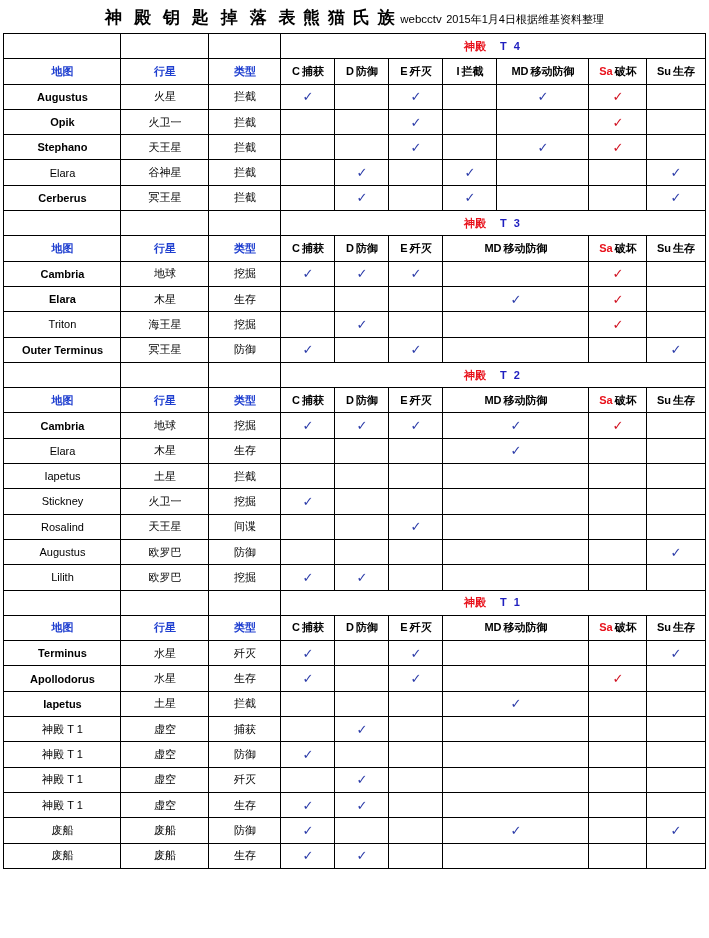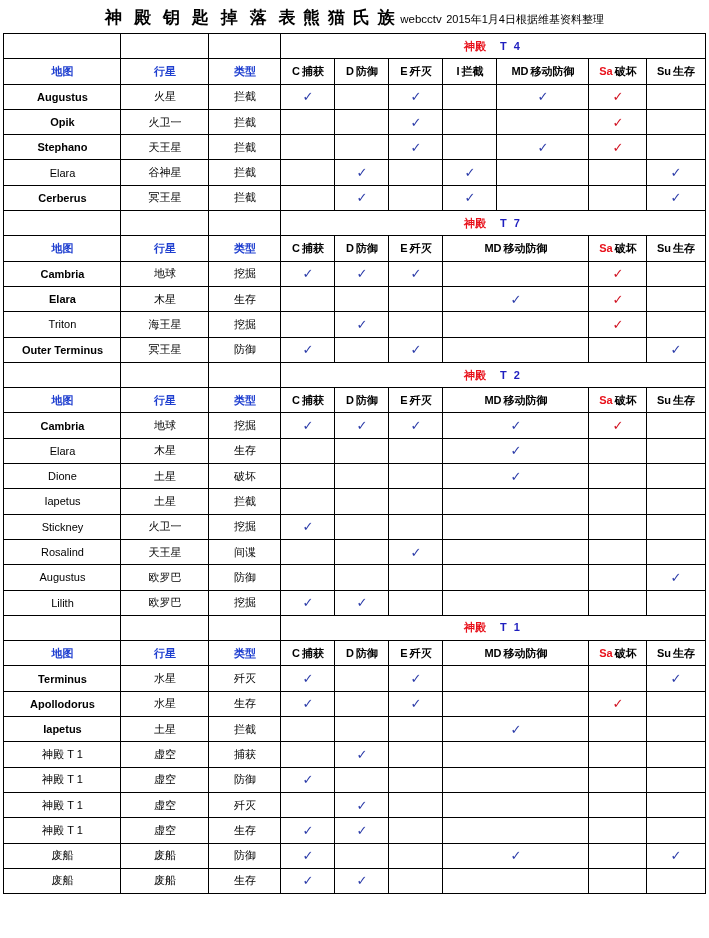--- a/index.html
+++ b/index.html
@@ -194,21 +194,21 @@
           <td colspan="1"></td>
           <td colspan="1"><span class="chk">✓</span></td>
           <td colspan="1"></td>
           <td colspan="1"></td>
           <td colspan="1"><span class="chk">✓</span></td>
         </tr>
         <tr class="grouphdr">
           <td class="hdr-blank"></td>
           <td class="hdr-blank"></td>
           <td class="hdr-blank"></td>
-          <td colspan="7"><span class="temple">神殿</span><span class="tier">T 7</span></td>
+          <td colspan="7"><span class="temple">神殿</span><span class="tier">T 3</span></td>
         </tr>
         <tr class="subhdr">
           <td class="sub-blue">地图</td>
           <td class="sub-blue">行星</td>
           <td class="sub-blue">类型</td>
           <td colspan="1"><span class="key-letter lbl-c">C</span><span class="key-word">捕获</span></td>
           <td colspan="1"><span class="key-letter lbl-d">D</span><span class="key-word">防御</span></td>
           <td colspan="1"><span class="key-letter lbl-e">E</span><span class="key-word">歼灭</span></td>
           <td colspan="2"><span class="key-letter lbl-md">MD</span><span class="key-word">移动防御</span></td>
           <td colspan="1"><span class="key-letter lbl-sa">Sa</span><span class="key-word">破坏</span></td>
@@ -291,31 +291,20 @@
           <td class="planet">木星</td>
           <td class="type">生存</td>
           <td colspan="1"></td>
           <td colspan="1"></td>
           <td colspan="1"></td>
           <td colspan="2"><span class="chk">✓</span></td>
           <td colspan="1"></td>
           <td colspan="1"></td>
         </tr>
         <tr>
-          <td class="mapname light">Dione</td>
-          <td class="planet">土星</td>
-          <td class="type">破坏</td>
-          <td colspan="1"></td>
-          <td colspan="1"></td>
-          <td colspan="1"></td>
-          <td colspan="2"><span class="chk">✓</span></td>
-          <td colspan="1"></td>
-          <td colspan="1"></td>
-        </tr>
-        <tr>
           <td class="mapname light">Iapetus</td>
           <td class="planet">土星</td>
           <td class="type">拦截</td>
           <td colspan="1"></td>
           <td colspan="1"></td>
           <td colspan="1"></td>
           <td colspan="2"></td>
           <td colspan="1"></td>
           <td colspan="1"></td>
         </tr>

